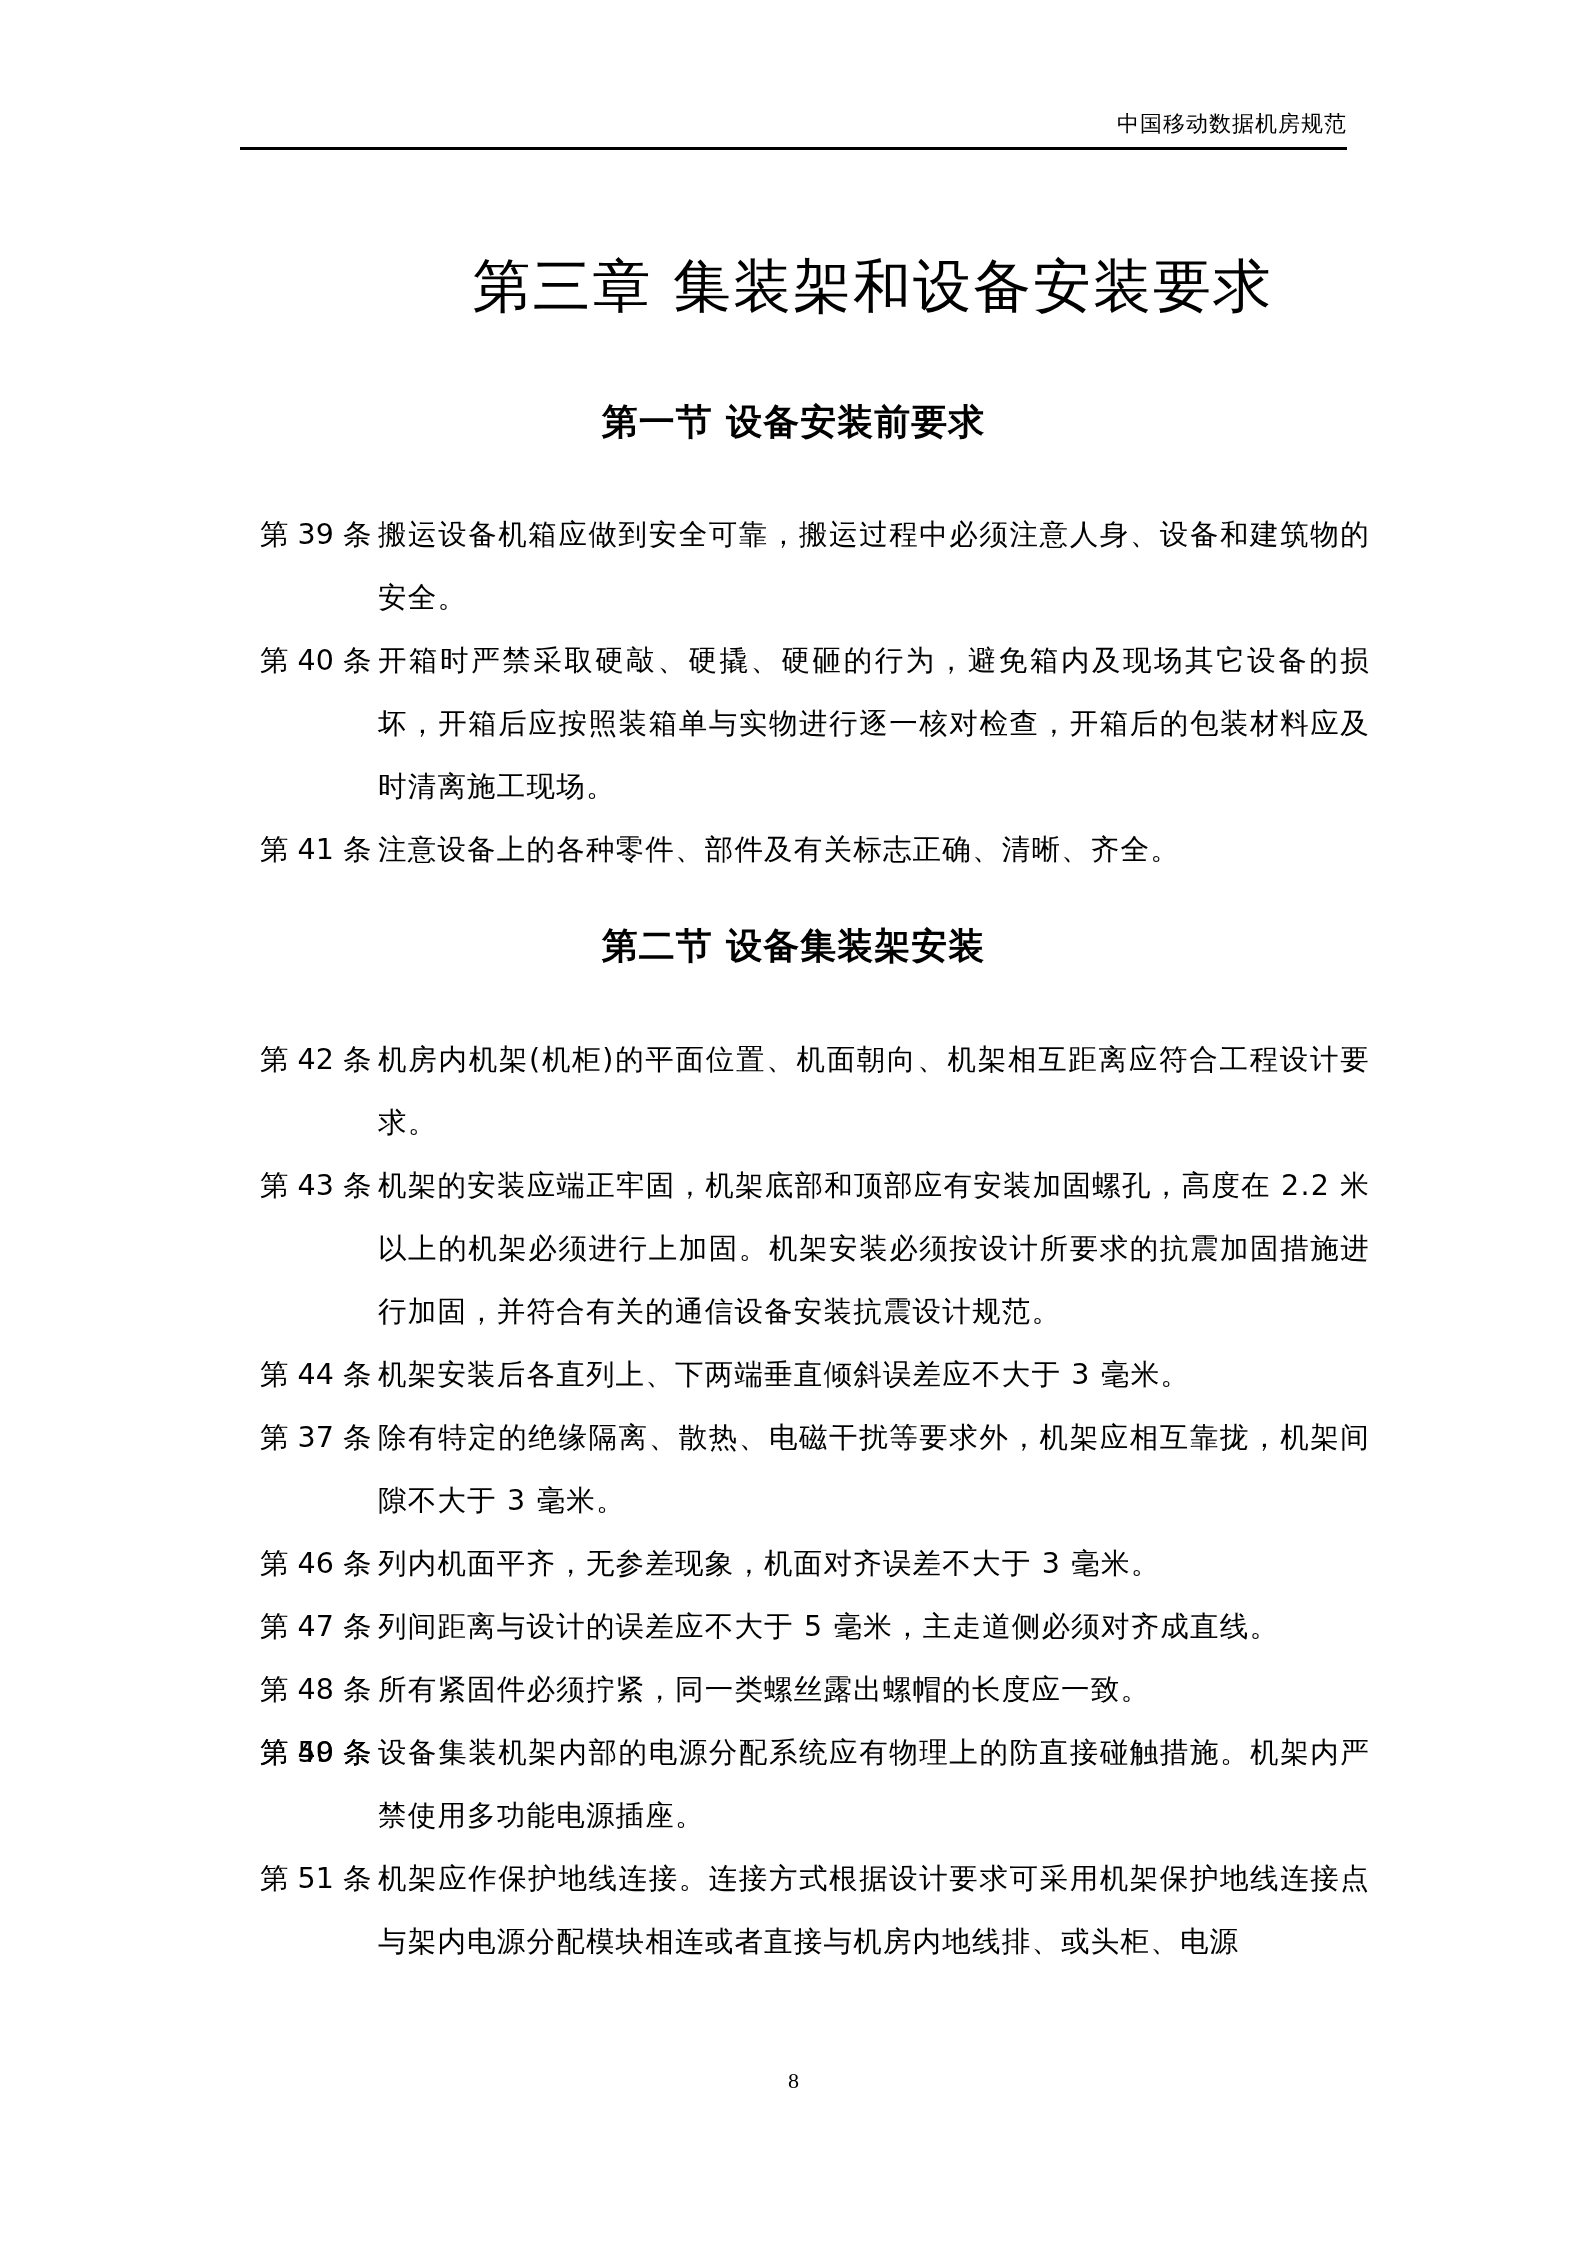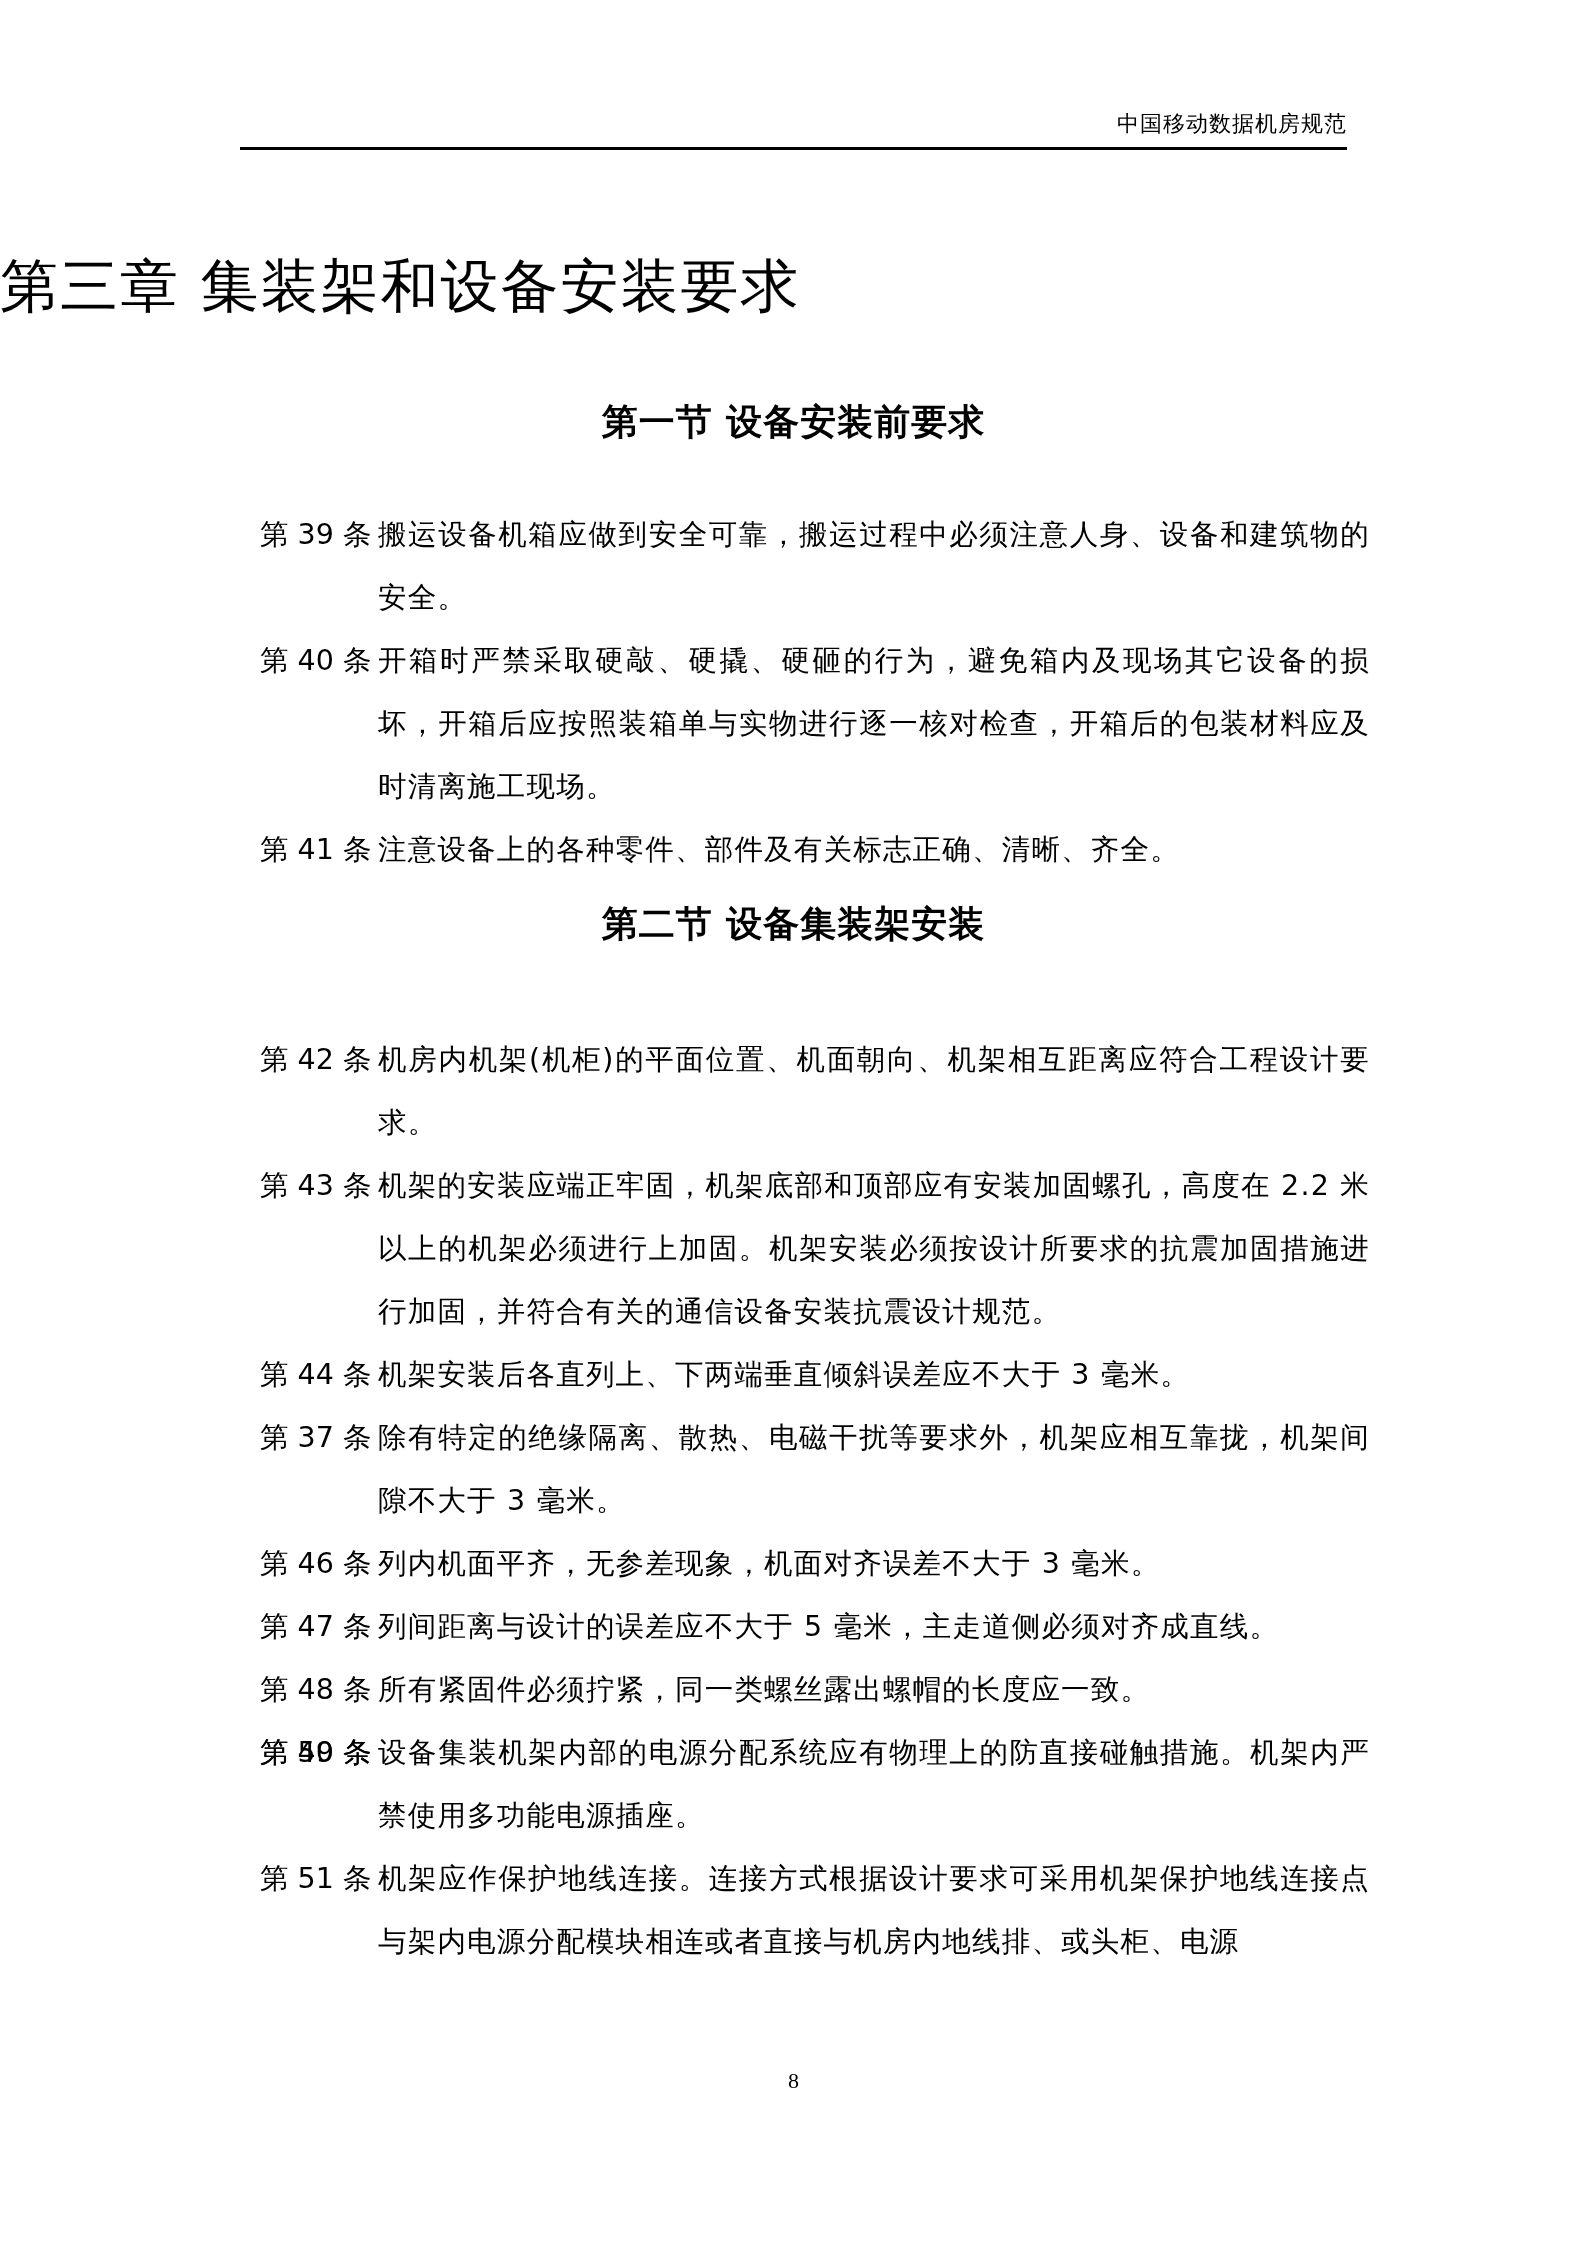--- a/index.html
+++ b/index.html
@@ -2,21 +2,21 @@
 <html><head>
 <meta charset="utf-8">
 <style>
   html, body { margin:0; padding:0; background:#ffffff; }
   body { width:1587px; height:2245px; position:relative; overflow:hidden;
          font-family:"DejaVu Serif","Liberation Serif",serif; color:#000; }
   .running-header { position:absolute; left:240px; top:100px; width:1107px; height:47px;
          border-bottom:3px solid #000; }
   .running-header span { position:absolute; right:0; bottom:8px; font-size:22px;
          font-family:"DejaVu Sans","Liberation Sans",sans-serif; letter-spacing:1px;margin-left:36px; }
-  .chapter-title { position:absolute; left:0; width:1273px; top:248px; text-align:left;
+  .chapter-title { position:absolute; left:0; width:1273px; top:248px; text-align:right;
          font-size:58px; font-family:"DejaVu Sans","Liberation Sans",sans-serif; letter-spacing:2px; }
   .section-title { position:absolute; left:0; width:1587px; text-align:center;
          font-size:36px; font-weight:bold; font-family:"DejaVu Sans","Liberation Sans",sans-serif; letter-spacing:1px; }
   .articles { position:absolute; left:260px; width:1110px; font-size:28.5px; line-height:63px;
          font-family:"DejaVu Sans","Liberation Sans",sans-serif; }
   .article { position:relative; padding-left:118px; text-align:justify; letter-spacing:1.2px; }
   .article .label { position:absolute; left:0; top:0; white-space:nowrap; letter-spacing:0; }
   .page-number { position:absolute; left:0; width:1587px; top:2068px; text-align:center;
          font-size:22px; font-family:"Liberation Serif","DejaVu Serif",serif; }
 </style>
@@ -39,21 +39,21 @@
   <div class="article">
     <span class="label">第 40 条</span>
     <span>开箱时严禁采取硬敲、硬撬、硬砸的行为，避免箱内及现场其它设备的损坏，开箱后应按照装箱单与实物进行逐一核对检查，开箱后的包装材料应及时清离施工现场。</span>
   </div>
   <div class="article">
     <span class="label">第 41 条</span>
     <span>注意设备上的各种零件、部件及有关标志正确、清晰、齐全。</span>
   </div>
 </div>
 
-<div class="section-title" style="top:900px;">第二节  设备集装架安装</div>
+<div class="section-title" style="top:922px;">第二节  设备集装架安装</div>
 
 <div class="articles" style="top:1028px;">
   <div class="article">
     <span class="label">第 42 条</span>
     <span>机房内机架(机柜)的平面位置、机面朝向、机架相互距离应符合工程设计要求。</span>
   </div>
   <div class="article">
     <span class="label">第 43 条</span>
     <span>机架的安装应端正牢固，机架底部和顶部应有安装加固螺孔，高度在 2.2 米以上的机架必须进行上加固。机架安装必须按设计所要求的抗震加固措施进行加固，并符合有关的通信设备安装抗震设计规范。</span>
   </div>

